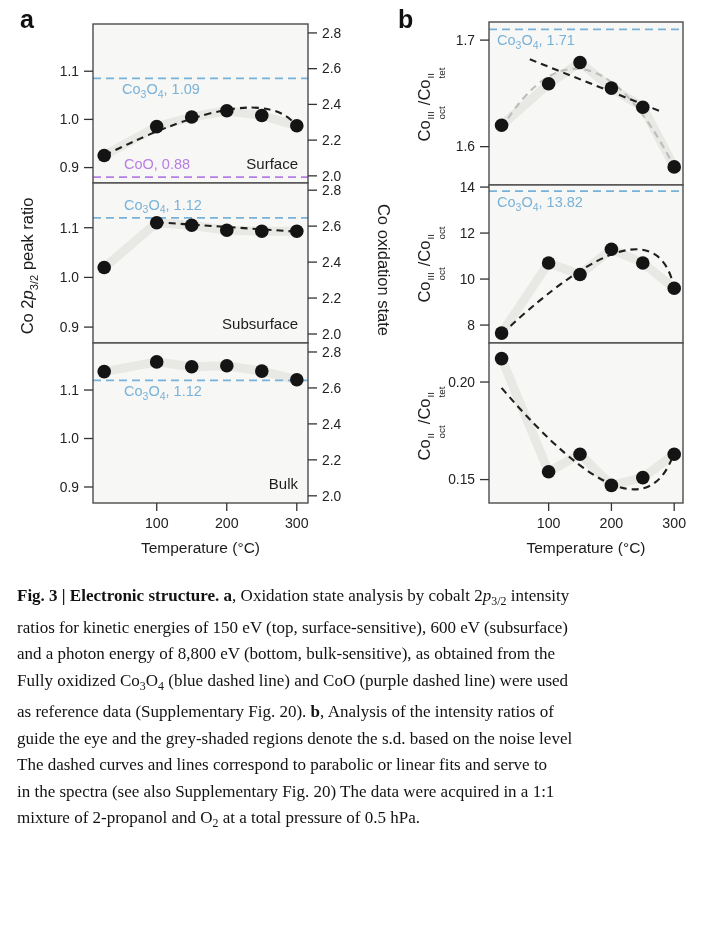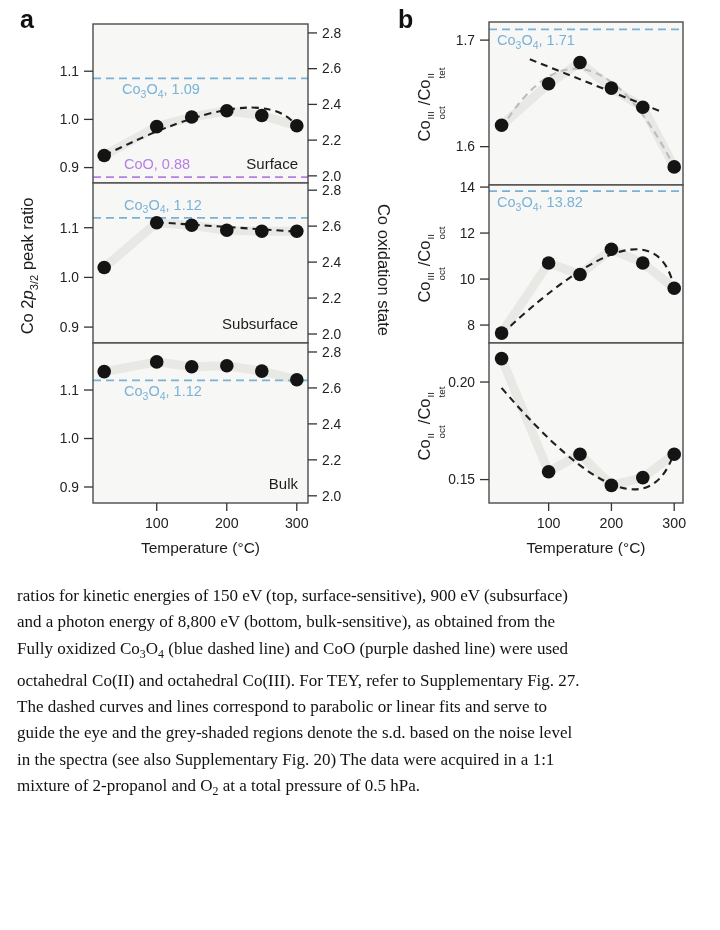--- a/index.html
+++ b/index.html
@@ -215,21 +215,22 @@
           <span>II</span>
           <span>oct</span>
         </span>/Co<span class="ss">
           <span>II</span>
           <span>tet</span>
         </span></div>
     </div>
 </div>
 
 <div id="caption" class="caption">
-    <div class="cap-line">ratios for kinetic energies of 150 eV (top, surface-sensitive), 900 eV (subsurface)</div>
+    <div class="cap-line"><b>Fig. 3 | Electronic structure. a</b>, Oxidation state analysis by cobalt 2<i>p</i><sub>3/2</sub> intensity</div>
+    <div class="cap-line">ratios for kinetic energies of 150 eV (top, surface-sensitive), 600 eV (subsurface)</div>
     <div class="cap-line">and a photon energy of 8,800 eV (bottom, bulk-sensitive), as obtained from the</div>
     <div class="cap-line">Fully oxidized Co<sub>3</sub>O<sub>4</sub> (blue dashed line) and CoO (purple dashed line) were used</div>
-    <div class="cap-line">octahedral Co(II) and octahedral Co(III). For TEY, refer to Supplementary Fig. 27.</div>
+    <div class="cap-line">as reference data (Supplementary Fig. 20). <b>b</b>, Analysis of the intensity ratios of</div>
+    <div class="cap-line">guide the eye and the grey-shaded regions denote the s.d. based on the noise level</div>
     <div class="cap-line">The dashed curves and lines correspond to parabolic or linear fits and serve to</div>
-    <div class="cap-line">guide the eye and the grey-shaded regions denote the s.d. based on the noise level</div>
     <div class="cap-line">in the spectra (see also Supplementary Fig. 20) The data were acquired in a 1:1</div>
     <div class="cap-line">mixture of 2-propanol and O<sub>2</sub> at a total pressure of 0.5 hPa.</div>
   </div>
 
 </body></html>

